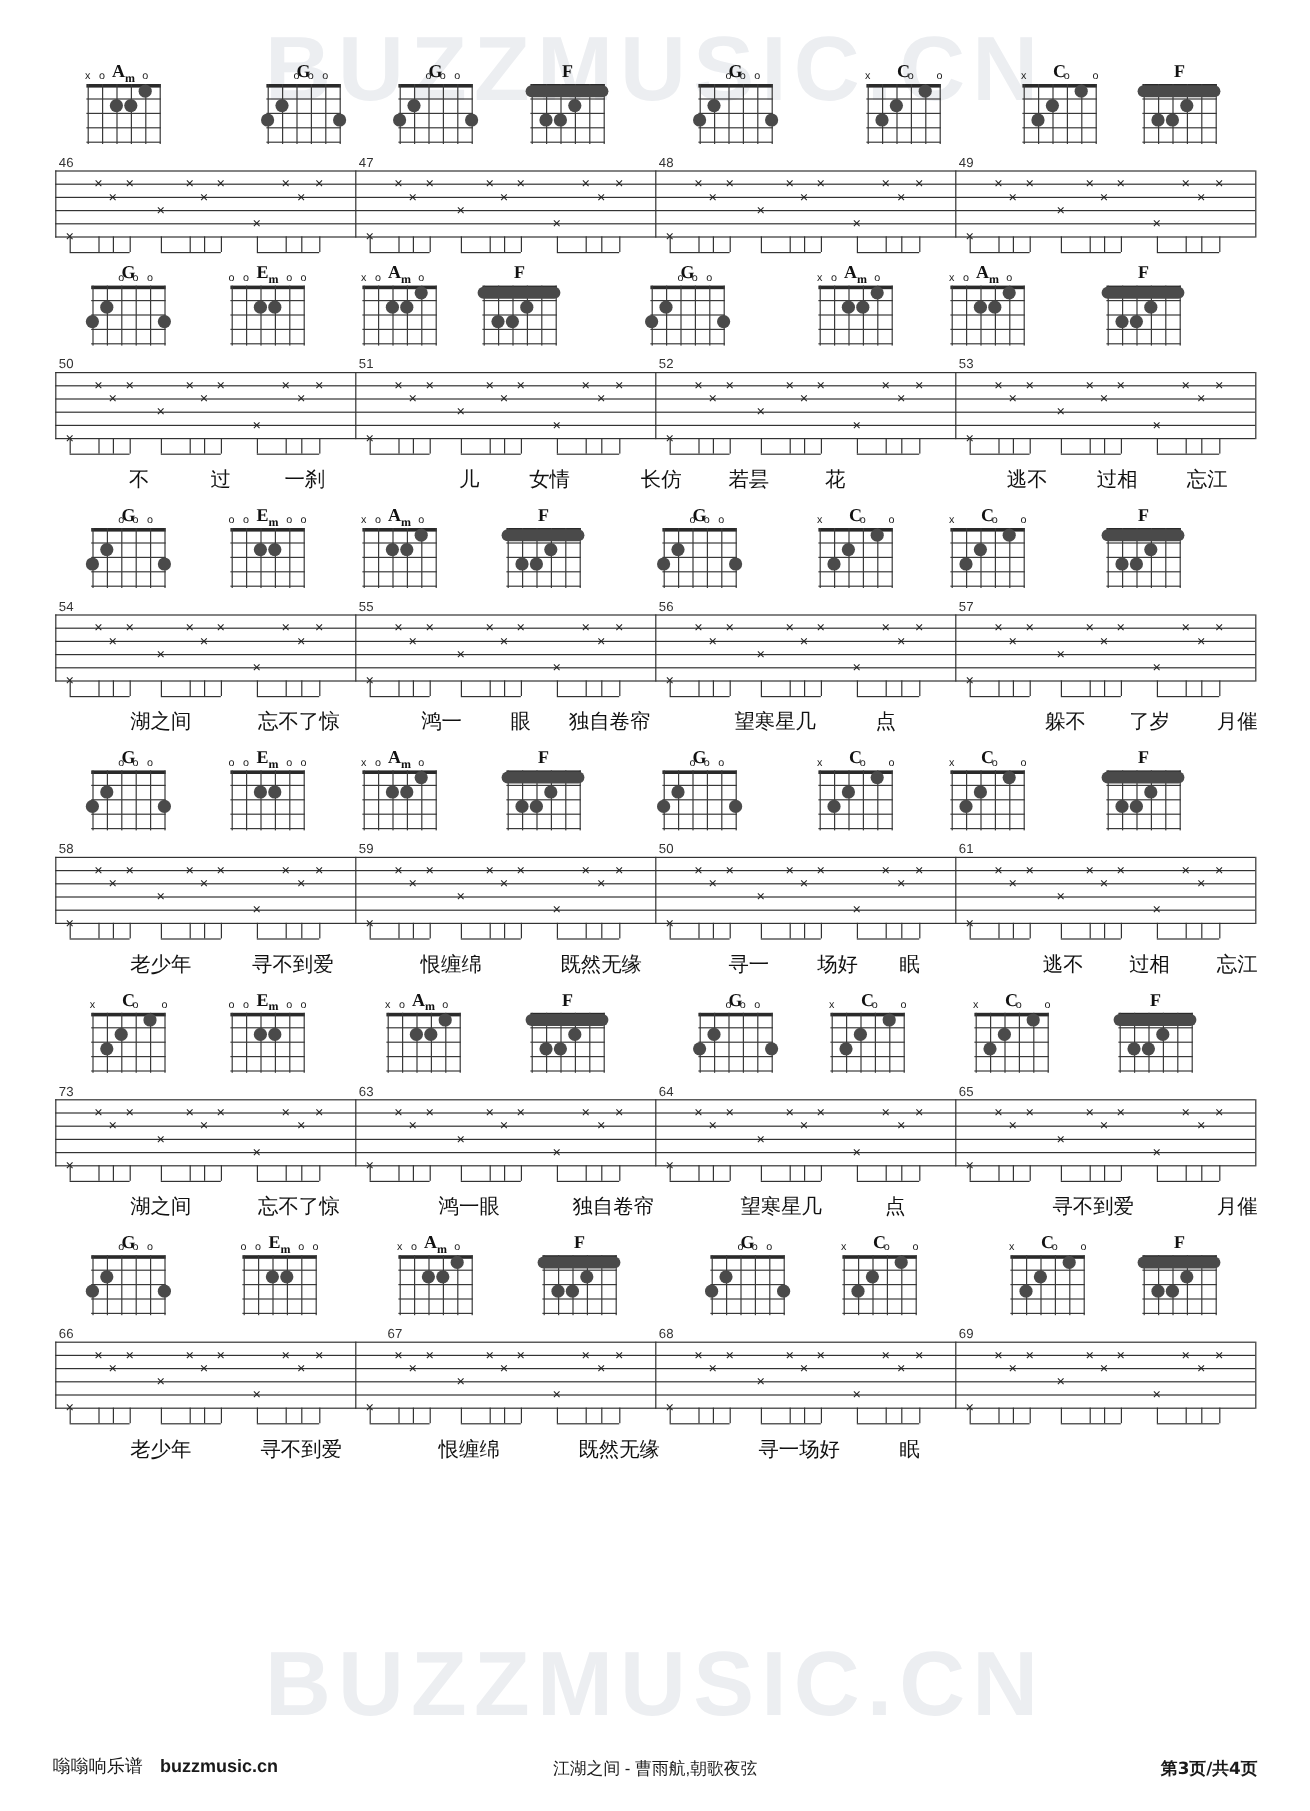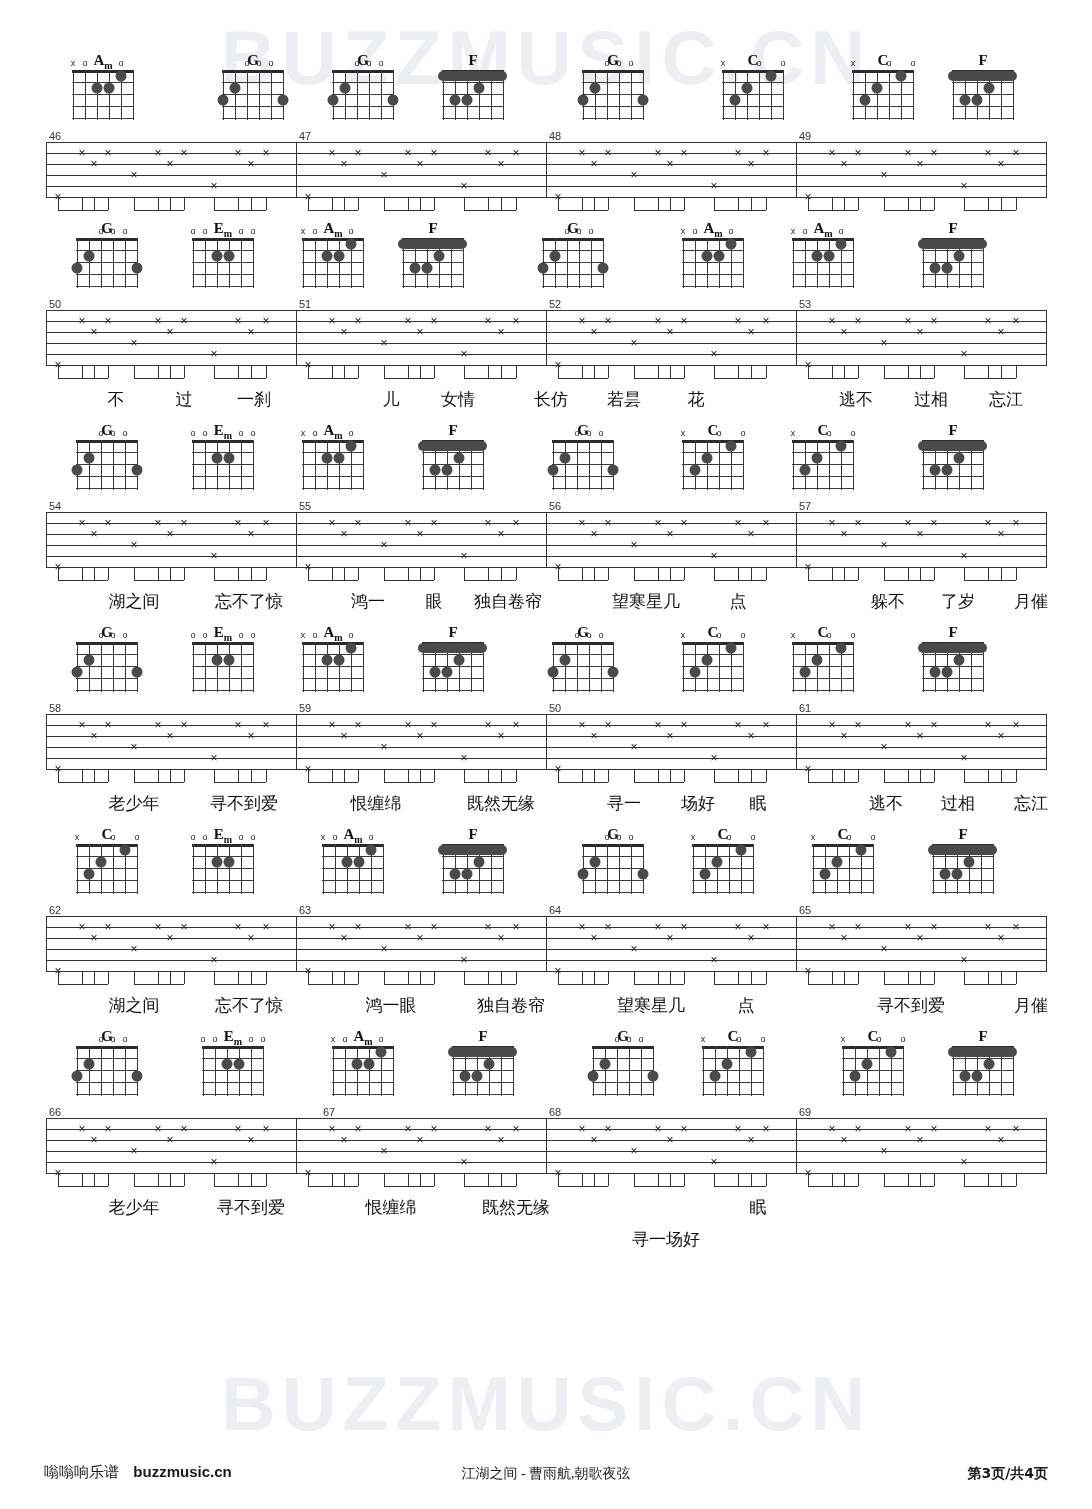--- a/index.html
+++ b/index.html
@@ -40,21 +40,21 @@
   .x-mark{position:absolute;font-size:12px;line-height:12px;color:#222;transform:translate(-50%,-50%);font-family:"Liberation Sans",sans-serif;}
   .stem{position:absolute;width:1px;background:#333;}
   .beam{position:absolute;height:1px;background:#333;}
 
   .lyrics{position:relative;height:34px;}
   .lyric{position:absolute;font-size:17px;font-family:"DejaVu Sans",sans-serif;color:#111;white-space:nowrap;transform:translateX(-50%);}
 
   .footer{position:absolute;left:0;right:0;bottom:18px;height:28px;}
   .footer .left{position:absolute;left:44px;top:0;font-size:15px;font-family:"DejaVu Sans",sans-serif;}
   .footer .left b{font-family:"Liberation Sans",sans-serif;}
-  .footer .center{position:absolute;left:0;right:0;text-align:center;top:2px;font-size:14px;font-family:Liberation Serif, serif;}
+  .footer .center{position:absolute;left:0;right:0;text-align:center;top:2px;font-size:14px;font-family:Liberation Sans, sans-serif;}
   .footer .right{position:absolute;right:44px;top:2px;font-size:14px;font-family:"DejaVu Sans",sans-serif;font-weight:bold;}
 </style>
 </head>
 <body>
 
 <div class="watermark wm-top">BUZZMUSIC.CN</div>
 <div class="watermark wm-bottom">BUZZMUSIC.CN</div>
 
 <div class="sheet" id="sheet" style="padding-top: 52px;">
     <div class="system">
@@ -1628,21 +1628,21 @@
         <div class="line" style="top: 19px;"></div>
         <div class="line" style="top: 30px;"></div>
         <div class="line" style="top: 41px;"></div>
         <div class="line" style="top: 52px;"></div>
         <div class="line" style="top: 63px;"></div>
         <div class="bar" style="left: 0px; height: 56px; top: 8px;"></div>
         <div class="bar" style="left: 1000px; height: 56px; top: 8px;"></div>
         <div class="bar" style="left: 250px; height: 56px; top: 8px;"></div>
         <div class="bar" style="left: 500px; height: 56px; top: 8px;"></div>
         <div class="bar" style="left: 750px; height: 56px; top: 8px;"></div>
-        <div class="measure-num" style="left: 3px; top: -4px;">62</div>
+        <div class="measure-num" style="left: 3px; top: -4px;">73</div>
         <div class="measure-num" style="left: 253px; top: -4px;">63</div>
         <div class="measure-num" style="left: 503px; top: -4px;">64</div>
         <div class="measure-num" style="left: 753px; top: -4px;">65</div>
         <div class="x-mark" style="left: 12px; top: 63px;">×</div>
         <div class="stem" style="left: 12px; top: 63px; height: 13px;"></div>
         <div class="x-mark" style="left: 36px; top: 19px;">×</div>
         <div class="stem" style="left: 36px; top: 63px; height: 13px;"></div>
         <div class="x-mark" style="left: 48px; top: 30px;">×</div>
         <div class="stem" style="left: 48px; top: 63px; height: 13px;"></div>
         <div class="x-mark" style="left: 62px; top: 19px;">×</div>
@@ -2087,21 +2087,21 @@
         <div class="stem" style="left: 970px; top: 63px; height: 13px;"></div>
         <div class="beam" style="left: 762px; width: 50px; top: 76px;"></div>
         <div class="beam" style="left: 838px; width: 50px; top: 76px;"></div>
         <div class="beam" style="left: 918px; width: 52px; top: 76px;"></div>
       </div>
       <div class="lyrics">
         <div class="lyric" style="left: 88px;">老少年</div>
         <div class="lyric" style="left: 205px;">寻不到爱</div>
         <div class="lyric" style="left: 345px;">恨缠绵</div>
         <div class="lyric" style="left: 470px;">既然无缘</div>
-        <div class="lyric" style="left: 620px; margin-top: 32px;">寻一场好</div>
+        <div class="lyric" style="left: 620px;">寻一场好</div>
         <div class="lyric" style="left: 712px;">眠</div>
       </div>
     </div>
   </div>
 
 <div class="footer">
   <div class="left">
     <span>嗡嗡响乐谱</span>
     &nbsp;&nbsp;<b>buzzmusic.cn</b>
   </div>

